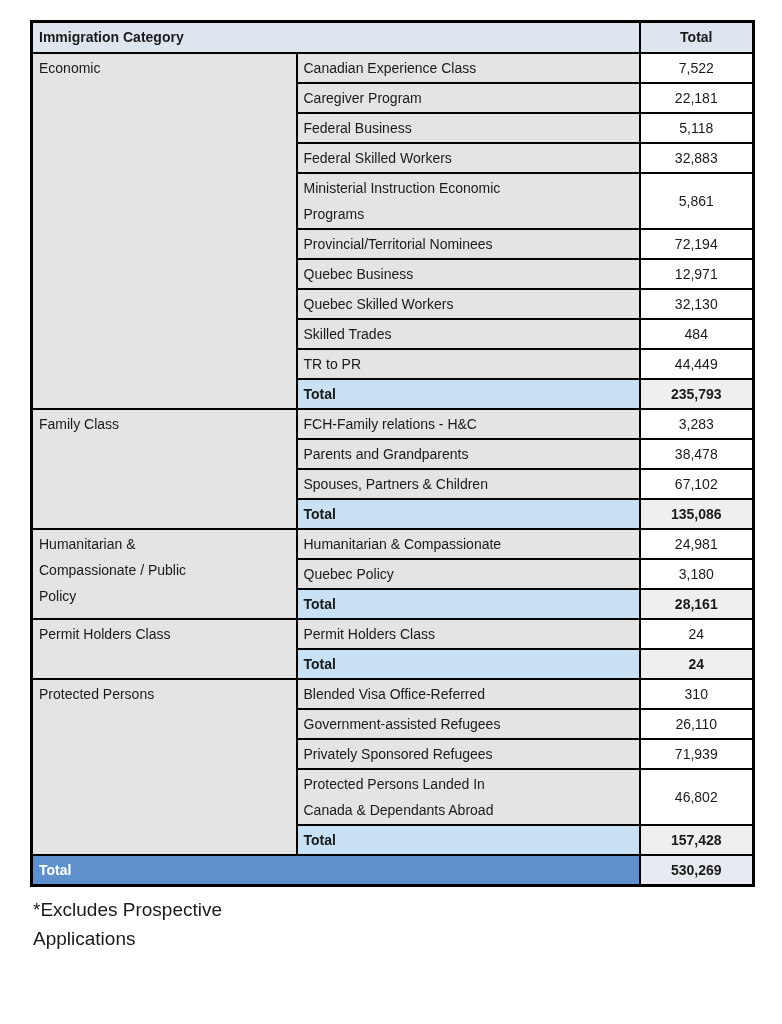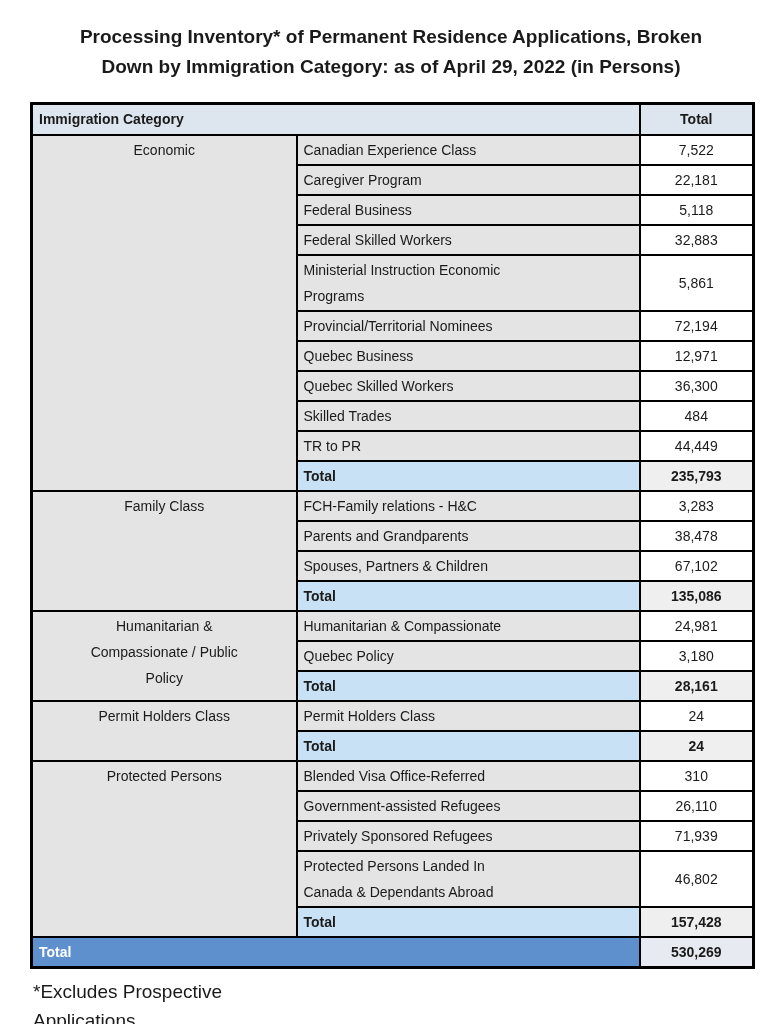--- a/index.html
+++ b/index.html
@@ -46,21 +46,21 @@
     font-weight: bold;
   }
   th.tot {
     background: var(--header-bg, #dde5ee);
     text-align: center;
     font-weight: bold;
   }
   td.cat {
     background: var(--category-bg, #e4e4e4);
     vertical-align: top;
-    text-align: center;
+    text-align: left;
   }
   td.sub {
     background: var(--category-bg, #e4e4e4);
     text-align: left;
   }
   td.val {
     background: #ffffff;
     text-align: center;
     border-radius: 12px;
   }
@@ -90,22 +90,20 @@
     margin: 8px 0 0 33px;
     font-size: 19px;
     line-height: 29px;
     white-space: pre-line;
   }
 </style>
 </head>
 <body>
 
 <div class="page">
-  <div class="title">Processing Inventory* of Permanent Residence Applications, Broken
-Down by Immigration Category: as of April 29, 2022 (in Persons)</div>
 
   <table class="inventory">
     <colgroup>
       <col class="c1">
         <col class="c2">
         <col class="c3">
     </colgroup>
     <thead>
       <tr>
         <th class="cat" colspan="2">Immigration Category</th>
@@ -138,21 +136,21 @@
         <tr>
           <td class="sub">Provincial/Territorial Nominees</td>
           <td class="val">72,194</td>
         </tr>
         <tr>
           <td class="sub">Quebec Business</td>
           <td class="val">12,971</td>
         </tr>
         <tr>
           <td class="sub">Quebec Skilled Workers</td>
-          <td class="val">36,300</td>
+          <td class="val">32,130</td>
         </tr>
         <tr>
           <td class="sub">Skilled Trades</td>
           <td class="val">484</td>
         </tr>
         <tr>
           <td class="sub">TR to PR</td>
           <td class="val">44,449</td>
         </tr>
         <tr>

